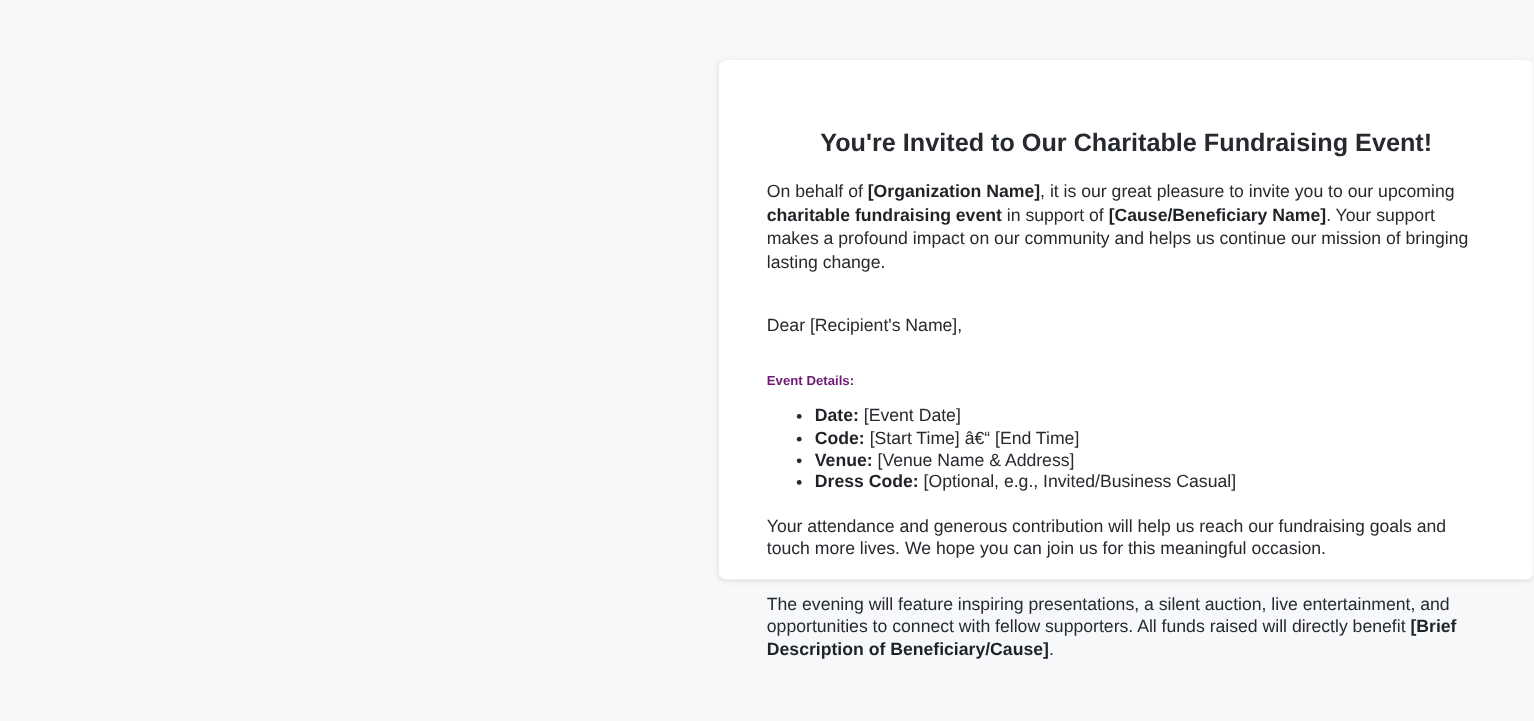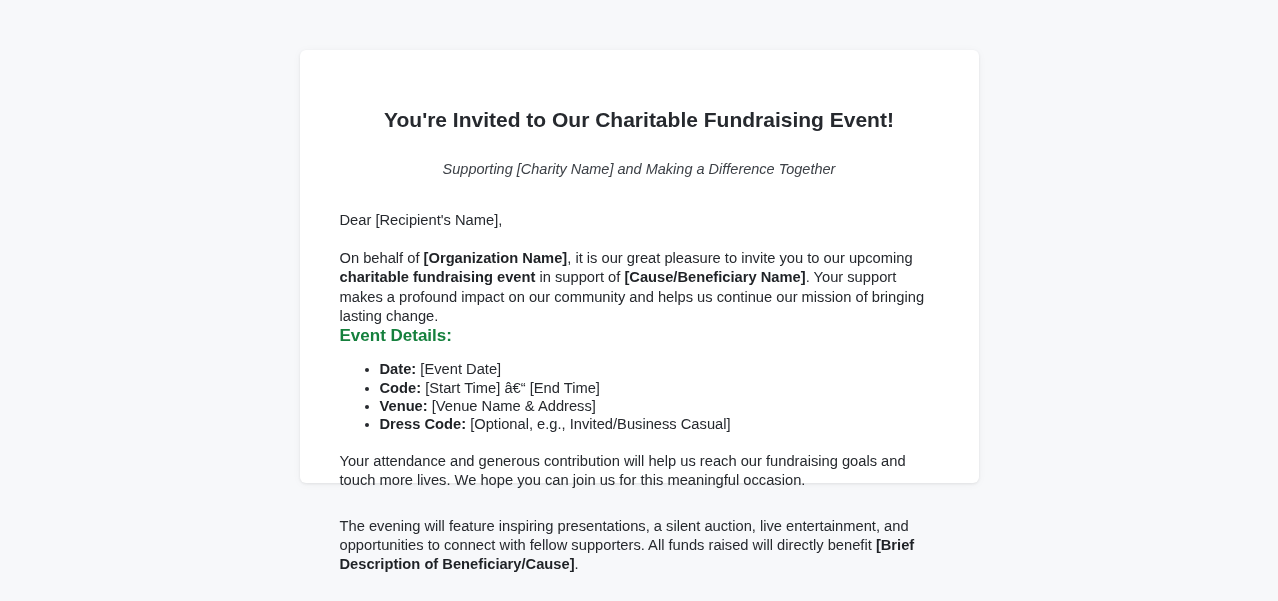--- a/index.html
+++ b/index.html
@@ -10,21 +10,21 @@
     height: 601px;
     background: #f7f8fa;
     font-family: "Liberation Sans", sans-serif;
     overflow: hidden;
   }
   .page {
     width: 1278px;
     height: 483px;
     background: #f7f8fa;
     display: flex;
-    justify-content: center;
+    justify-content: flex-end;
   }
   .card {
     width: 679px;
     margin-top: 50px;
     background: #ffffff;
     border-radius: 6px;
     box-shadow: 0 1px 3px rgba(0,0,0,0.08), 0 1px 10px rgba(0,0,0,0.04);
     padding: 44px 40px 0 40px;
   }
   .doc-title {
@@ -44,23 +44,24 @@
   }
   .body-text {
     font-size: 14.7px;
     color: #26292e;
     line-height: 1.32;
     margin: 0;
   }
   .salutation { margin-top: 34px; }
   .para { margin-top: 18px; }
   .section-heading {
-    font-size: 17px;
+    font-size: 11px;
     font-weight: bold;
-    color: #15803d;
+    color: #701a75;
+    margin-top: 30px;
   }
   ul.details {
     margin: 14px 0 0 0;
     padding-left: 40px;
     list-style: disc;
   }
   ul.details li {
     font-size: 14.7px;
     color: #26292e;
     line-height: 1.25;
@@ -69,25 +70,24 @@
   b { font-weight: bold; color: #1f2226; }
 </style>
 </head>
 <body>
 
 <div class="page">
   <div class="card">
 
     <h1 class="doc-title">You're Invited to Our Charitable Fundraising Event!</h1>
 
-    <div class="doc-subtitle">Supporting [Charity Name] and Making a Difference Together</div>
+
+    <p class="body-text para"><span>On behalf of </span><b>[Organization Name]</b><span>, it is our great pleasure to invite you to our upcoming </span><b>charitable fundraising event</b><span> in support of </span><b>[Cause/Beneficiary Name]</b><span>. Your support makes a profound impact on our community and helps us continue our mission of bringing lasting change.</span></p>
 
     <p class="body-text salutation">Dear [Recipient's Name],</p>
-
-    <p class="body-text para"><span>On behalf of </span><b>[Organization Name]</b><span>, it is our great pleasure to invite you to our upcoming </span><b>charitable fundraising event</b><span> in support of </span><b>[Cause/Beneficiary Name]</b><span>. Your support makes a profound impact on our community and helps us continue our mission of bringing lasting change.</span></p>
 
     <div class="section-heading">Event Details:</div>
 
     <ul class="details">
       <li><b>Date:</b> <span>[Event Date]</span></li>
       <li><b>Code:</b> <span>[Start Time] â€“ [End Time]</span></li>
       <li><b>Venue:</b> <span>[Venue Name &amp; Address]</span></li>
       <li><b>Dress Code:</b> <span>[Optional, e.g., Invited/Business Casual]</span></li>
     </ul>
 

